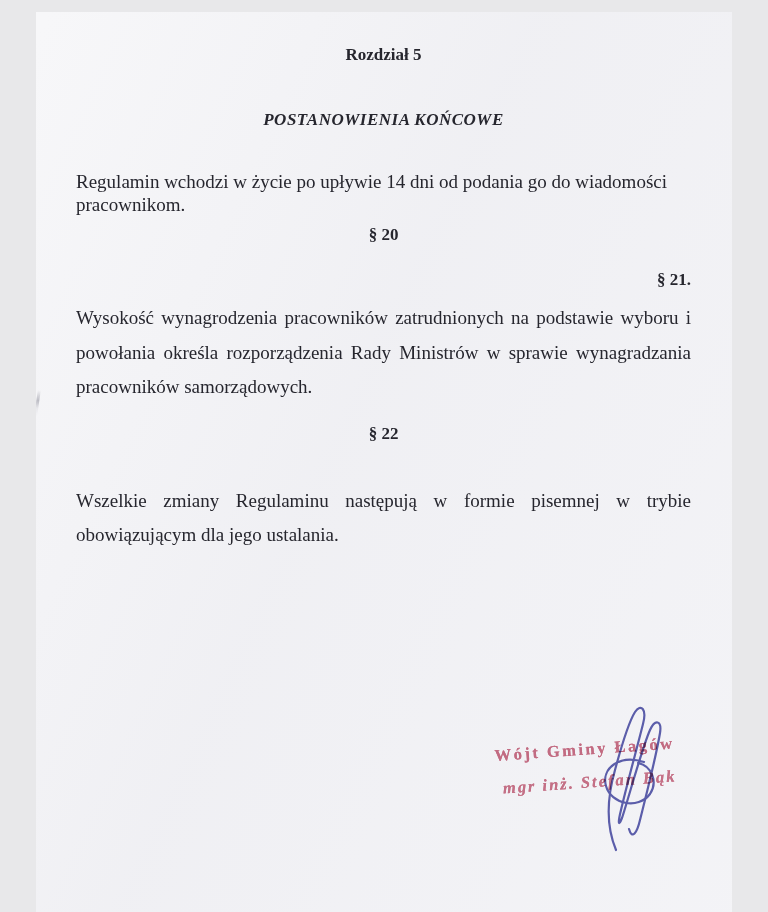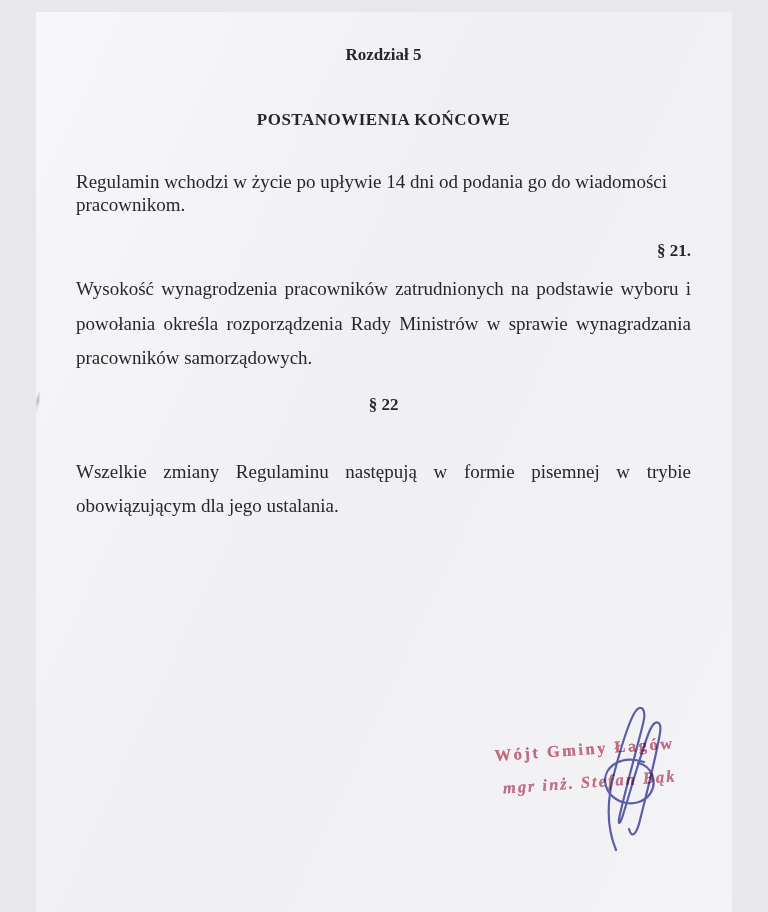--- a/index.html
+++ b/index.html
@@ -17,21 +17,21 @@
     color:#26262e;
   }
   .h-center{
     text-align:center;
     font-weight:bold;
     font-size:17px;
     line-height:20px;
     margin:0;
   }
   .h-chapter{margin-top:0;}
-  .h-title{margin-top:45px;letter-spacing:.5px;}
+  .h-title{margin-top:45px;letter-spacing:.5px;font-style:italic;}
   .h-s19{margin-top:42px;}
   .h-s20{margin-top:9px;}
   .h-s21{margin-top:25px;text-align:right;}
   .h-s22{margin-top:19px;}
   .para{
     margin:0;
     font-size:19px;
     line-height:34.5px;
     text-align:justify;
   }
@@ -87,20 +87,21 @@
 <body>
 
 <div class="page">
 
   <p class="h-center h-chapter">Rozdział 5</p>
 
   <p class="h-center h-title">POSTANOWIENIA KOŃCOWE</p>
 
   <p class="para p1">Regulamin wchodzi w życie po upływie 14 dni od podania go do wiadomości pracownikom.</p>
 
+  <p class="h-center h-s20">§ 20</p>
 
   <p class="h-center h-s21">§ 21.</p>
   <p class="para p3">Wysokość wynagrodzenia pracowników zatrudnionych na podstawie wyboru i powołania określa rozporządzenia Rady Ministrów w sprawie wynagradzania pracowników samorządowych.</p>
 
   <p class="h-center h-s22">§ 22</p>
   <p class="para p4">Wszelkie zmiany Regulaminu następują w formie pisemnej w trybie obowiązującym dla jego ustalania.</p>
 
   <div class="stamp">
     <div class="stamp-line1">Wójt Gminy Łagów</div>
     <div class="stamp-line2">mgr inż. Stefan Bąk</div>

